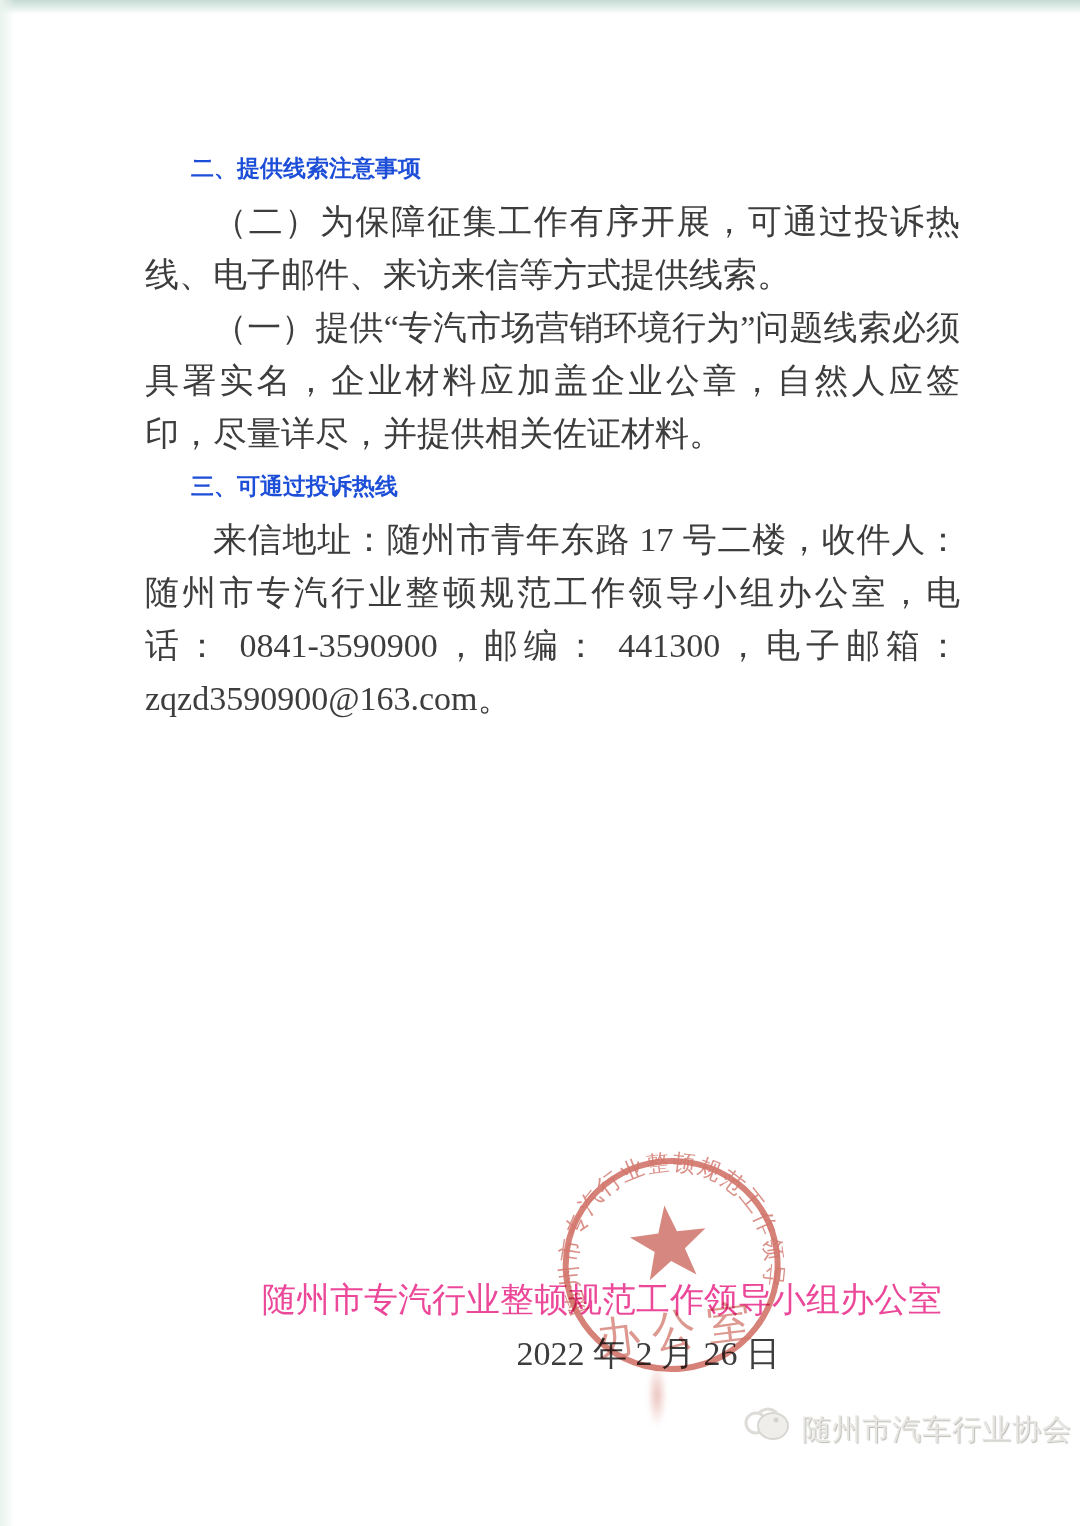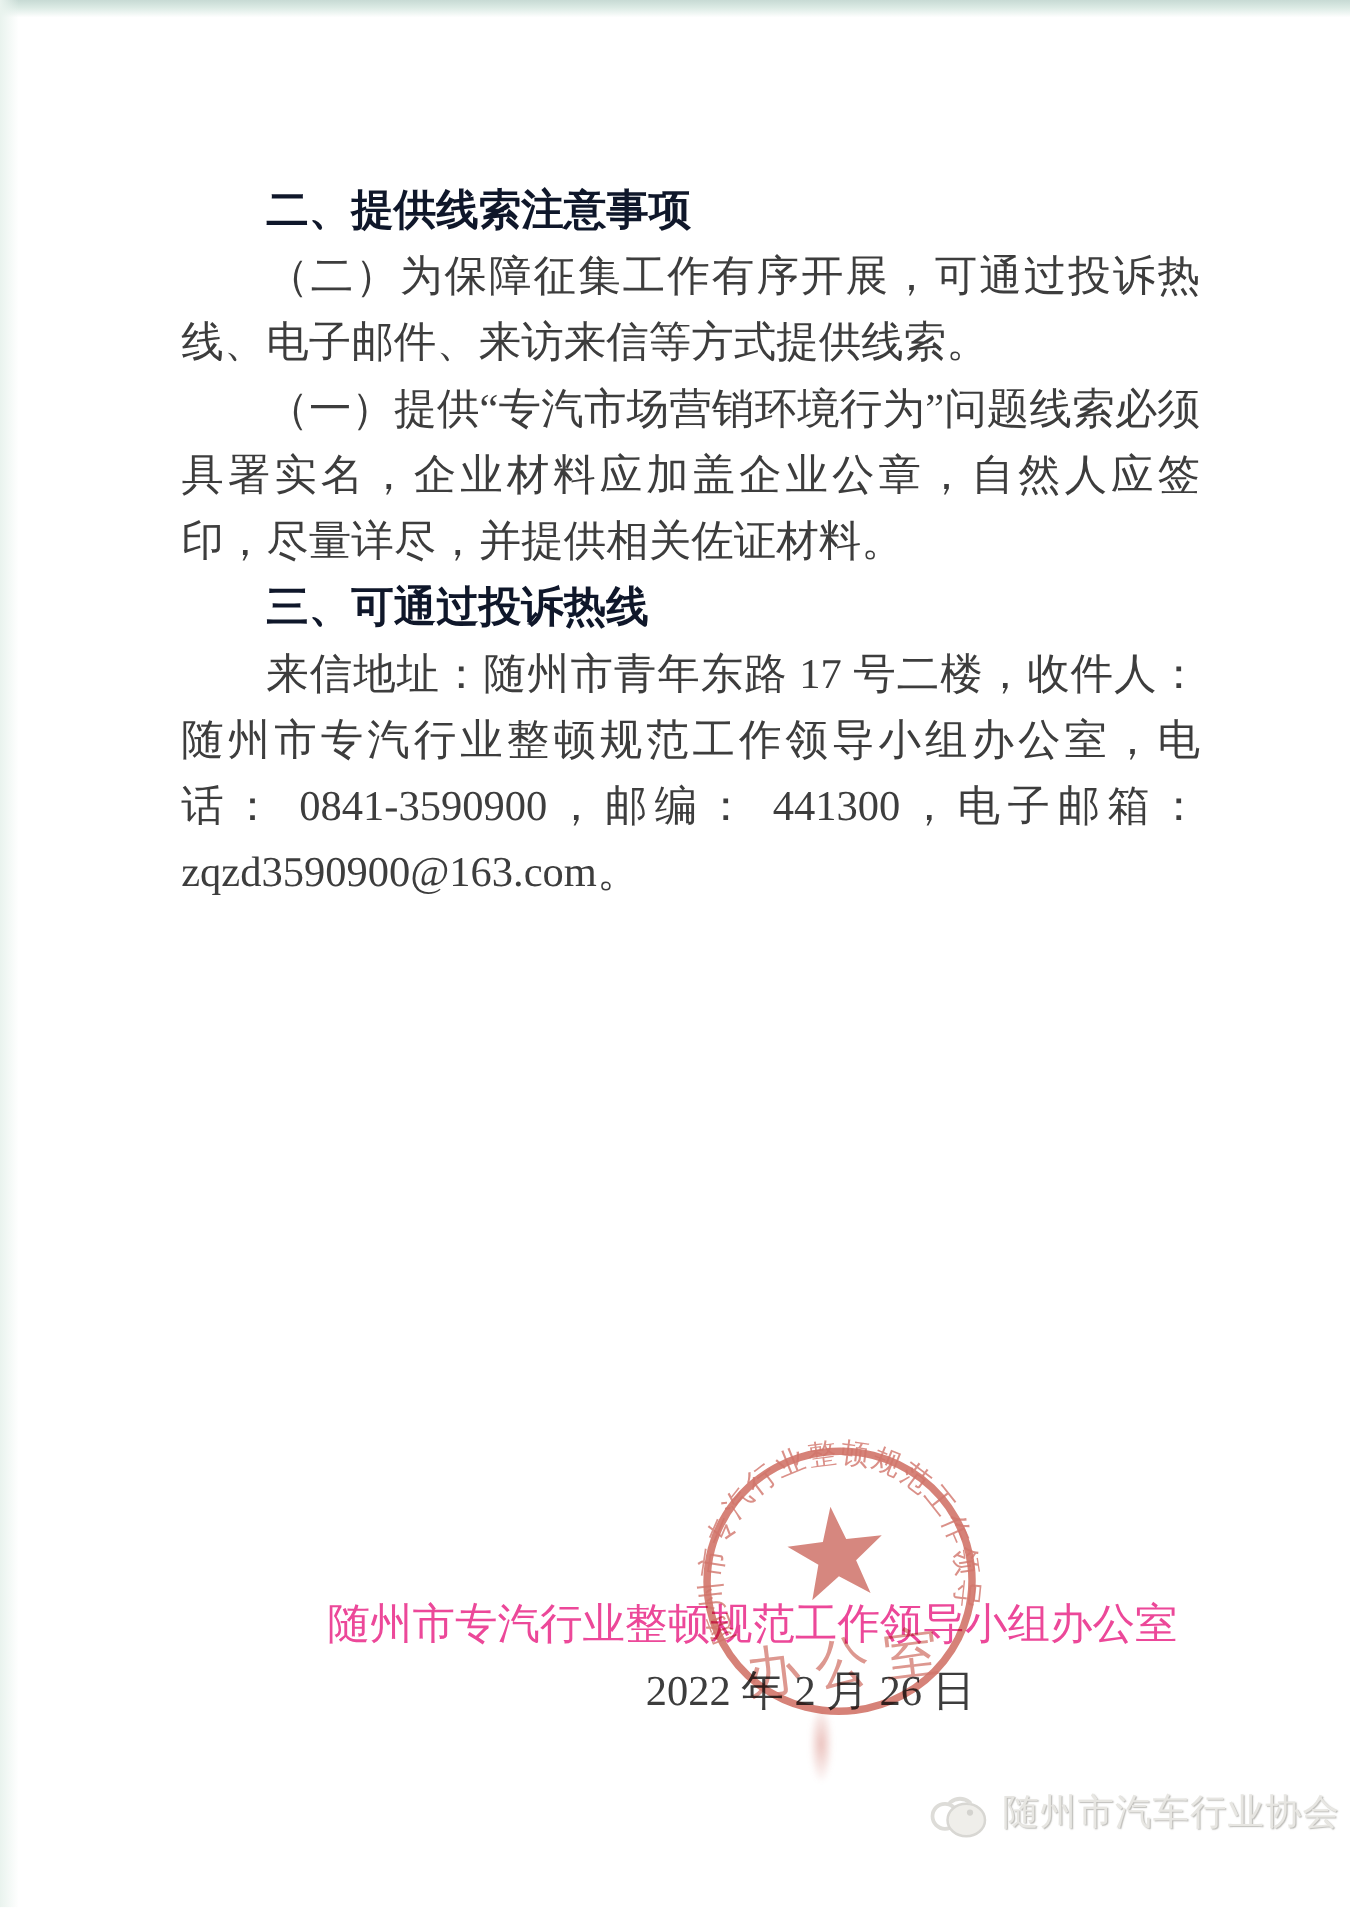--- a/index.html
+++ b/index.html
@@ -21,24 +21,24 @@
   }
   .content {
     position: absolute;
     left: 145px; top: 142px; width: 815px;
     font-size: 34px; line-height: 53px;
     color: #3d3d3d;
     text-align: justify;
   }
   .content h2 {
     margin: 0; padding: 0;
-    font-size: 34px; line-height: 53px;
+    font-size: 23px; line-height: 53px;
     font-weight: 700;
     font-family: "Liberation Sans", "DejaVu Sans", sans-serif;
-    color: #0f172a;
+    color: #1d4ed8;
     text-indent: 2em;
   }
   .content p {
     margin: 0; padding: 0;
     text-indent: 2em;
   }
   .signature {
     position: absolute;
     left: 145px; top: 1273px; width: 815px;
     font-size: 34px; line-height: 53px;
@@ -67,22 +67,22 @@
     font-family: "Liberation Serif", "DejaVu Serif", serif;
   }
   .seal-smudge {
     position: absolute;
     left: 648px; top: 1365px; width: 18px; height: 60px;
     background: radial-gradient(ellipse at center, rgba(196,75,61,0.35) 0%, rgba(196,75,61,0) 75%);
     filter: blur(2px);
   }
   .footer-mark {
     position: absolute;
-    left: 742px; top: 1430px;
-    display: flex; align-items: flex-start; gap: 8px;
+    left: 742px; top: 1400px;
+    display: flex; align-items: flex-end; gap: 8px;
   }
   .footer-mark .mark-text {
     font-size: 29px;
     letter-spacing: 1px;
     font-family: "Liberation Sans", "DejaVu Sans", sans-serif;
     color: #e7e6e2;
     text-shadow: 1px 1px 1px rgba(176,175,170,0.85), -1px -1px 1px rgba(255,255,255,1);
     white-space: nowrap;
   }
 </style>

